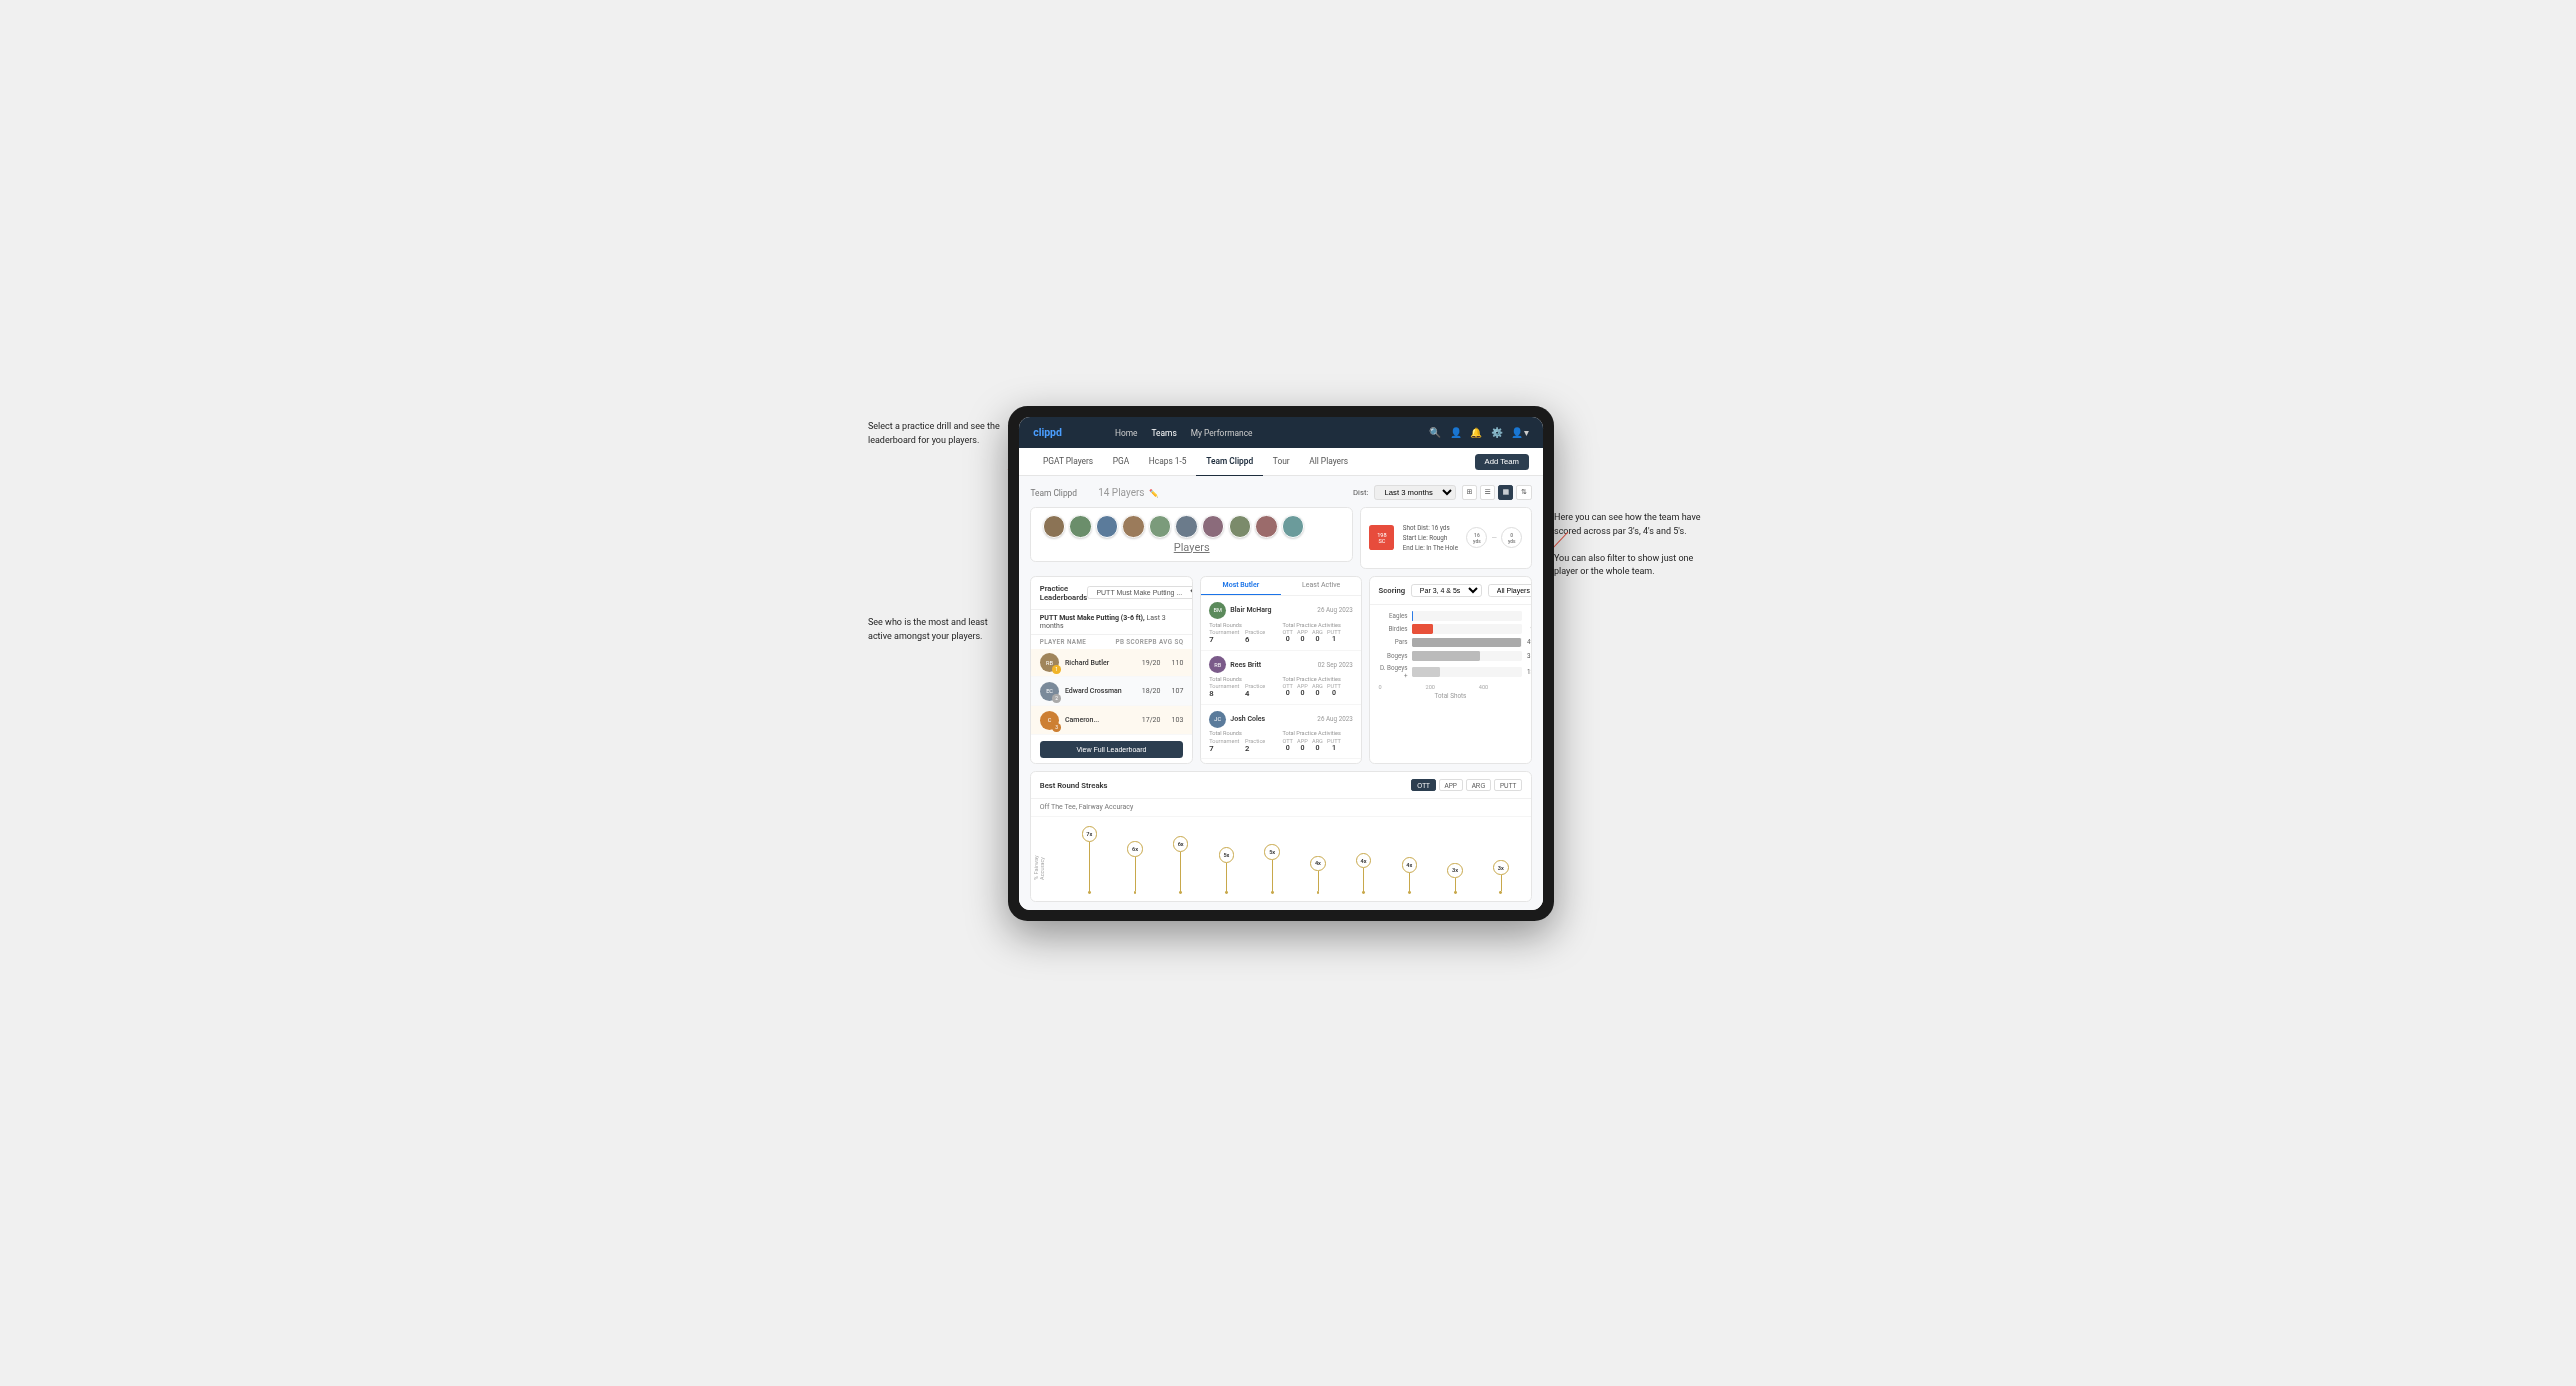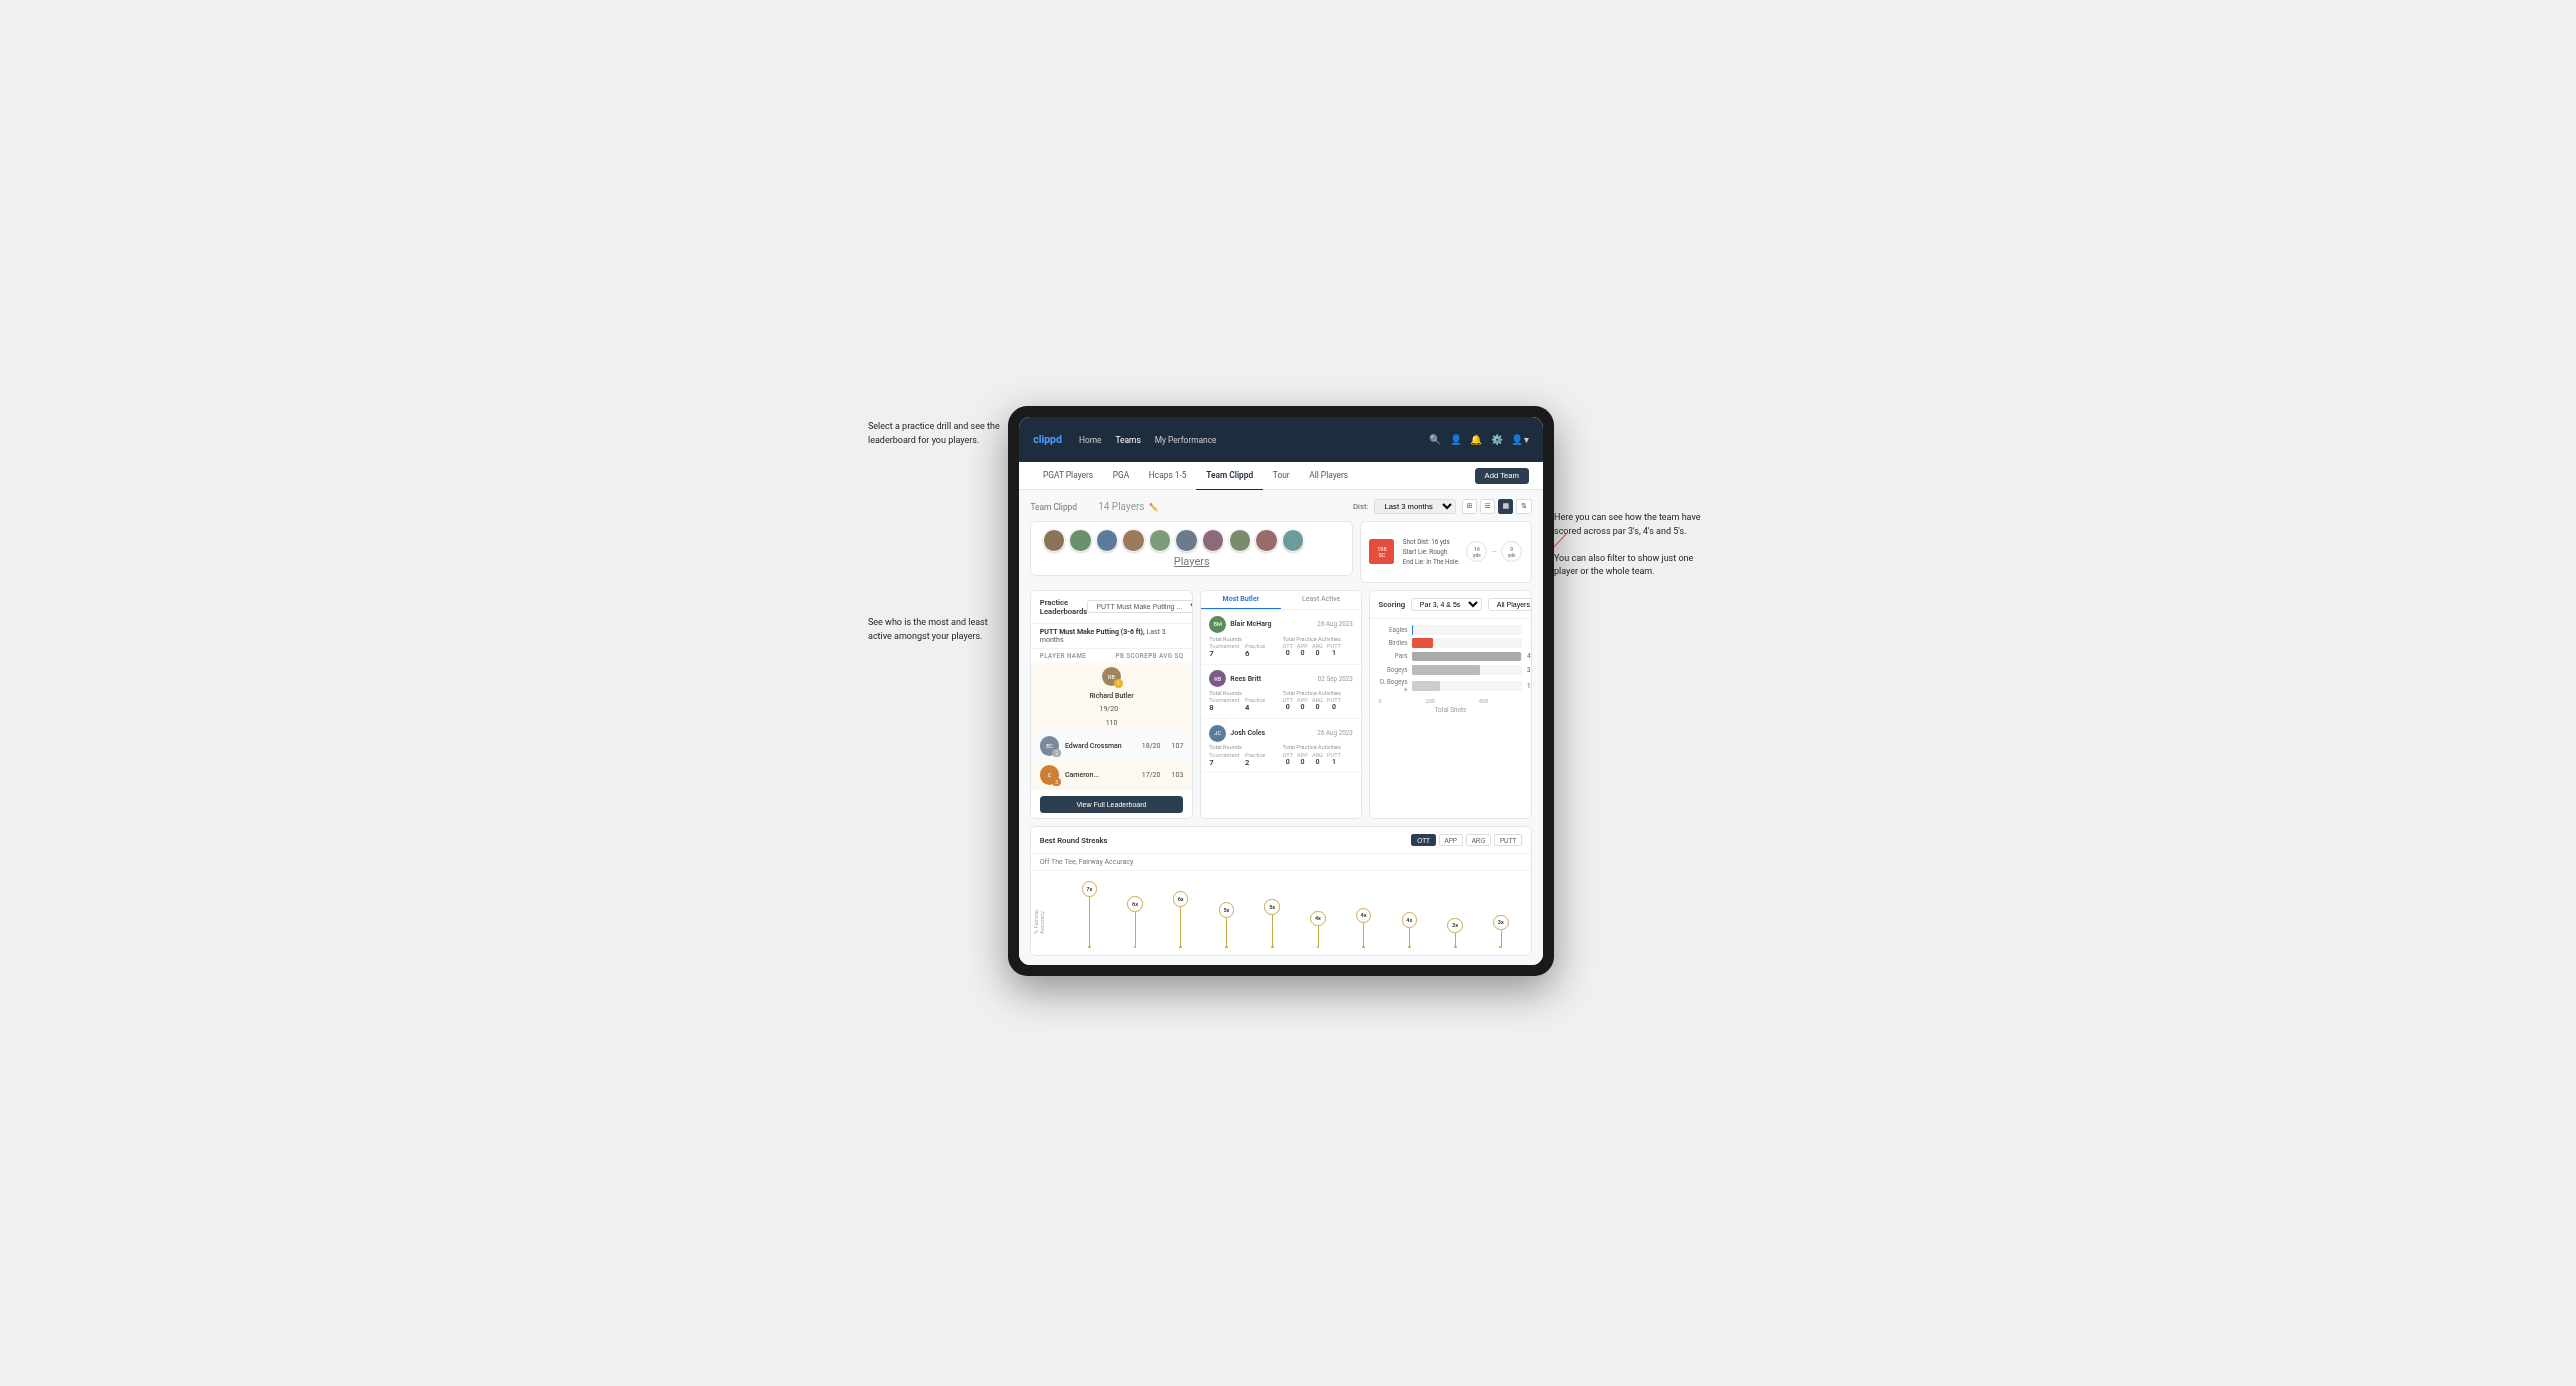--- a/index.html
+++ b/index.html
@@ -57,21 +57,22 @@
       border-radius: 11.2px;
       overflow: hidden;
     }
 
     
     .navbar {
       background: #1e2d3d;
       display: flex;
       align-items: center;
       padding: 0 14px;
-      height: 45px;
+      height: 31px;
+      gap: 36px;
     }
     .navbar-brand {
       color: #4a9eff;
       font-weight: 700;
       font-size: 10.5px;
       margin-right: 17px;
     }
     .navbar-links {
       display: flex;
       gap: 14px;
@@ -319,21 +320,21 @@
       bottom: -1.4px; right: -1.4px;
       width: 8.4px; height: 8.4px;
       border-radius: 50%;
       display: flex; align-items: center; justify-content: center;
       font-size: 4.9px; color: #fff;
     }
     .lb-name { flex: 1; font-size: 7px; color: #333; font-weight: 500; }
     .lb-score { font-size: 7px; color: #555; margin-right: 5.6px; }
     .lb-avg { font-size: 7px; color: #555; }
 
-    .lb-row-1 { background: #fef9f0; flex-direction: column; }
+    .lb-row-1 { background: #fef9f0; }
     .lb-row-2 { background: #f9fafb; }
     .lb-row-3 { background: #fef9f0; }
 
     .btn-view-full {
       background: #2c3e50;
       color: #fff;
       border: none;
       border-radius: 3.5px;
       padding: 4.9px 0;
       font-size: 7px;

